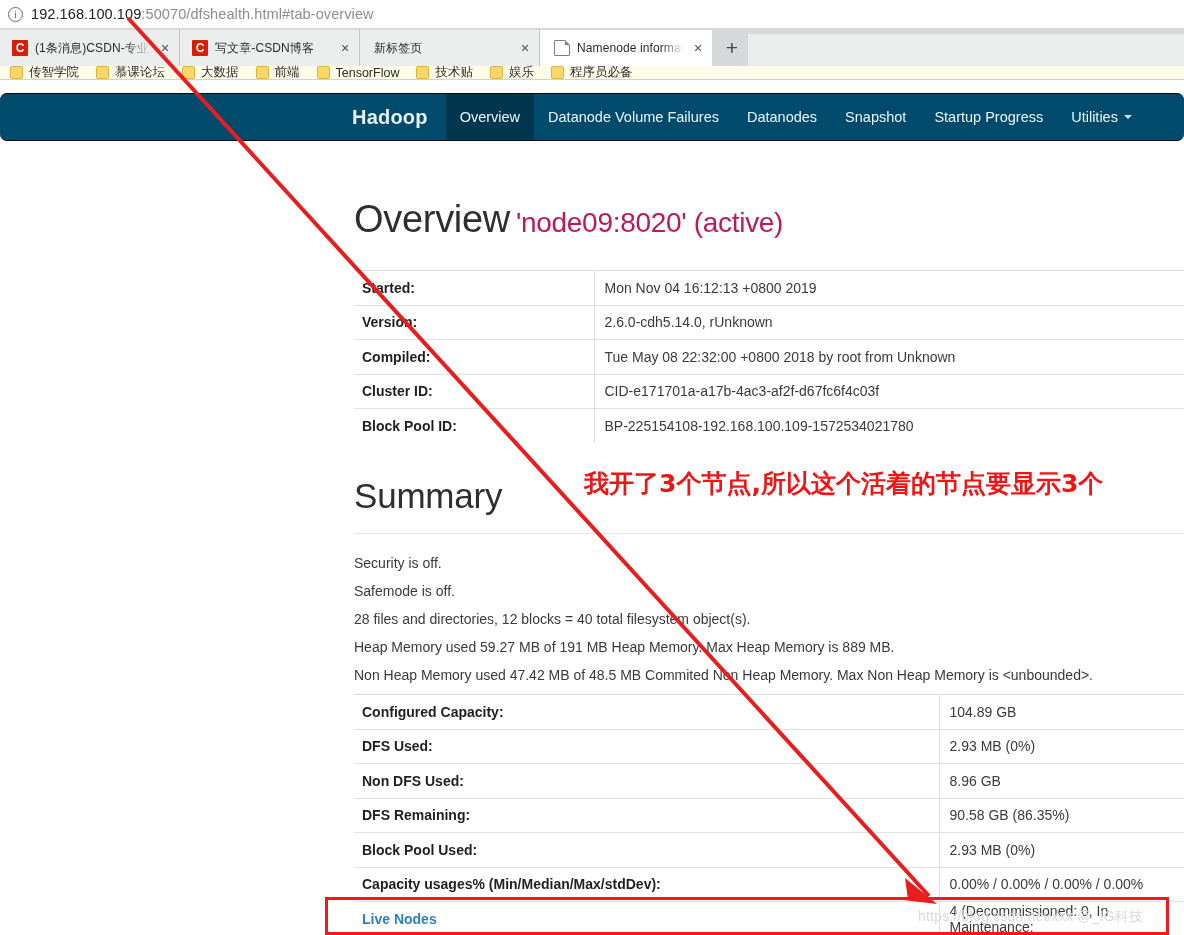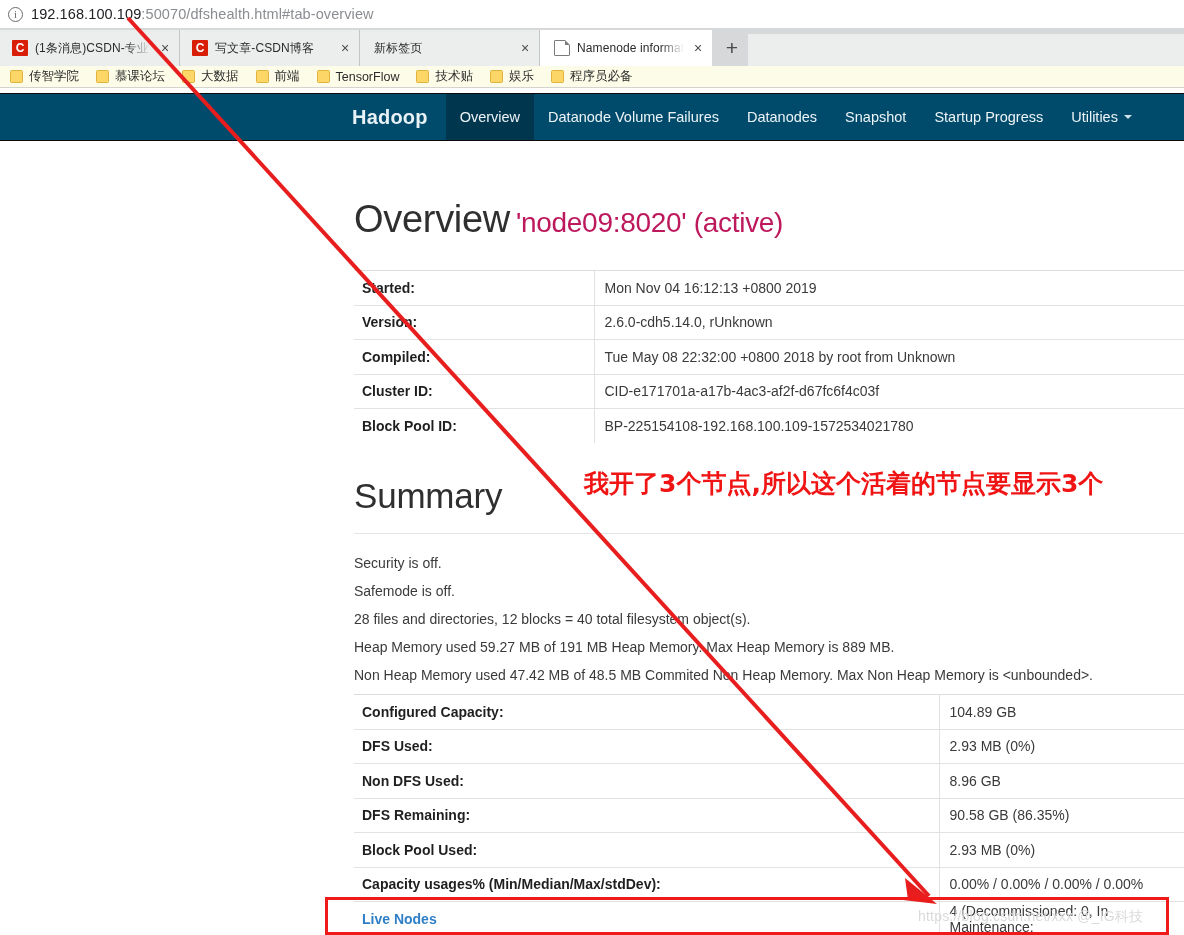--- a/index.html
+++ b/index.html
@@ -63,36 +63,36 @@
   .newtab {
     position: absolute; top: 6px; height: 30px; width: 36px;
     color: #4a4a4a; font-size: 21px; line-height: 28px; text-align: center;
     font-family: "Liberation Sans", sans-serif;
   }
   .tabstrip-tail {
     position:absolute; left: 748px; top: 6px; width: 436px; height: 32px; background:#eceded;
   }
 
   .bookmarks {
-    position: absolute; left: 0; top: 66px; width: 1184px; height: 22px;
+    position: absolute; left: 0; top: 66px; width: 1184px; height: 14px;
     background: #fdfce8; border-bottom: 1px solid #d3d3cf;
     display: flex; align-items: center; padding-left: 10px;
   }
   .bm { display: flex; align-items: center; margin-right: 17px; }
   .bm-icon {
     width: 13px; height: 13px; background: #fcd667; border: 1px solid #e0b43c;
     border-radius: 1.5px; margin-right: 6px; flex: none;
   }
   .bm-label { font-size: 12.5px; color: #2b2b2b; white-space: nowrap; }
 
   
   .navbar {
     position: absolute; left: 0; top: 93px; width: 1184px; height: 48px;
     background: #004b6b; border-top: 1px solid #0a0a0a; border-bottom: 1px solid #0a0a0a;
-    display: flex; align-items: stretch;
+    display: flex; align-items: stretch; border-radius: 7px;
   }
   .brand {
     display: flex; align-items: center; padding: 0 18px 0 0; margin-left: 352px;
     color: #e8f2f6; font-size: 20px; font-weight: 600; letter-spacing: .2px;
   }
   .navitem {
     display: flex; align-items: center; padding: 0 14px;
     color: #ecf4f7; font-size: 14.5px; white-space: nowrap;
   }
   .navitem.active { background: #00364e; }

